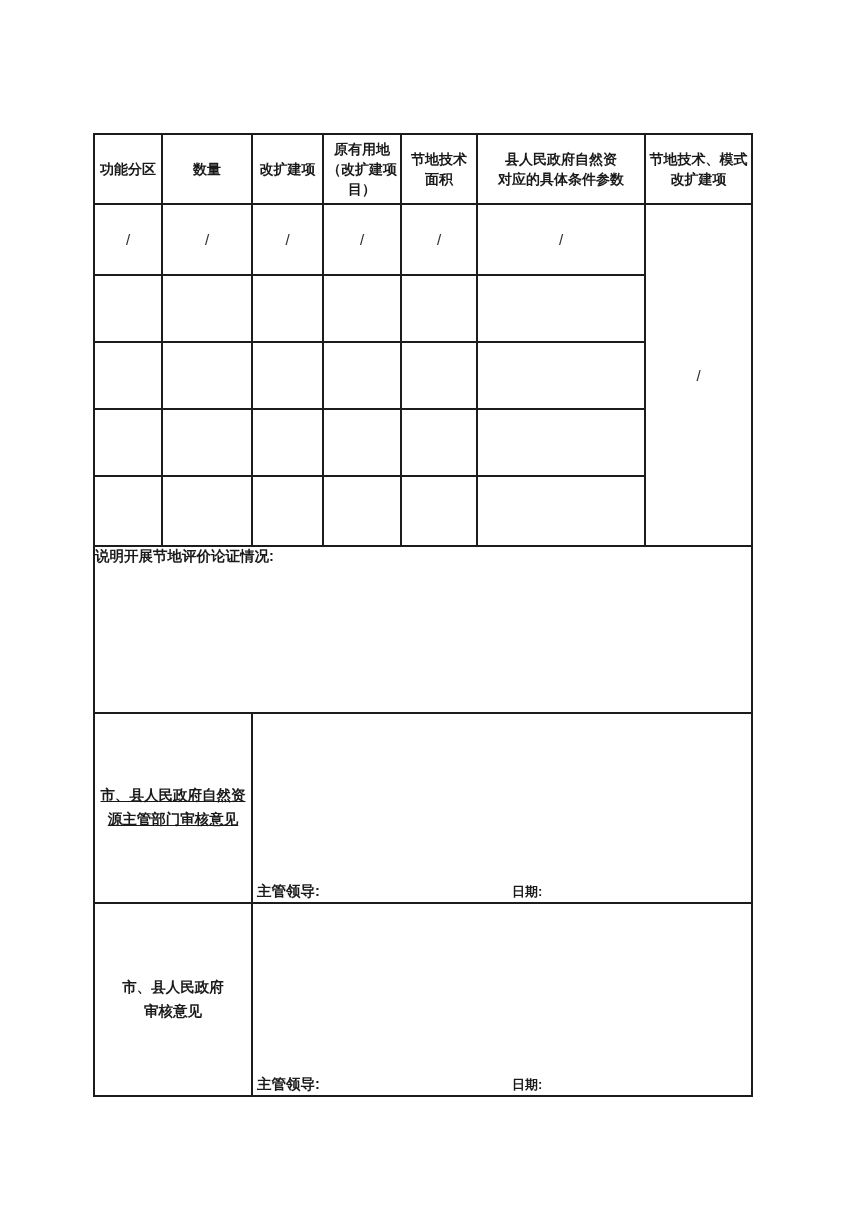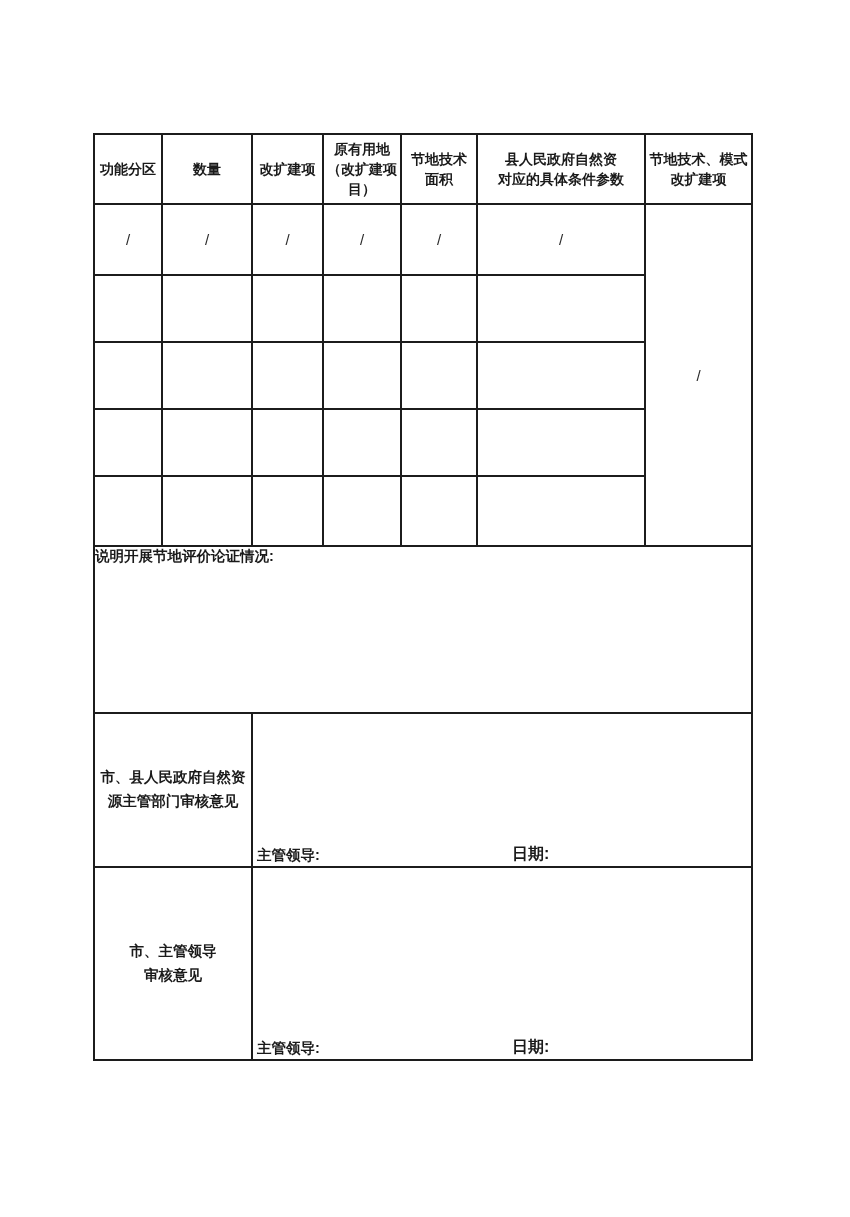--- a/index.html
+++ b/index.html
@@ -87,30 +87,30 @@
     position: absolute;
     left: 4px;
     bottom: 1px;
     font-size: 14.5px;
     font-weight: bold;
   }
   .date-label {
     position: absolute;
     left: 52%;
     bottom: 1px;
-    font-size: 16px;
+    font-size: 13px;
     font-weight: bold;
   }
   
   tr.r-header  { height: 70px; }
   tr.r-data1   { height: 71px; }
   tr.r-data    { height: 67px; }
   tr.r-data5   { height: 70px; }
   tr.r-note    { height: 167px; }
-  tr.r-appr-a  { height: 154px; }
+  tr.r-appr-a  { height: 190px; text-decoration: underline; }
   tr.r-appr-b  { height: 193px; }
 </style>
 </head>
 <body>
 
 <div class="sheet">
 
 
   <table class="form-table">
     <colgroup>
@@ -194,21 +194,21 @@
     <tr class="r-appr-a">
       <td class="approval-label-cell" colspan="2">市、县人民政府自然资
 源主管部门审核意见</td>
       <td class="approval-content-cell" colspan="5">
         <span class="leader-label">主管领导:</span>
         <span class="date-label">日期:</span>
       </td>
     </tr>
 
     <tr class="r-appr-b">
-      <td class="approval-label-cell" colspan="2">市、主管领导
+      <td class="approval-label-cell" colspan="2">市、县人民政府
 审核意见</td>
       <td class="approval-content-cell" colspan="5">
         <span class="leader-label">主管领导:</span>
         <span class="date-label">日期:</span>
       </td>
     </tr>
 
   </tbody>
     </table>
 </div>

